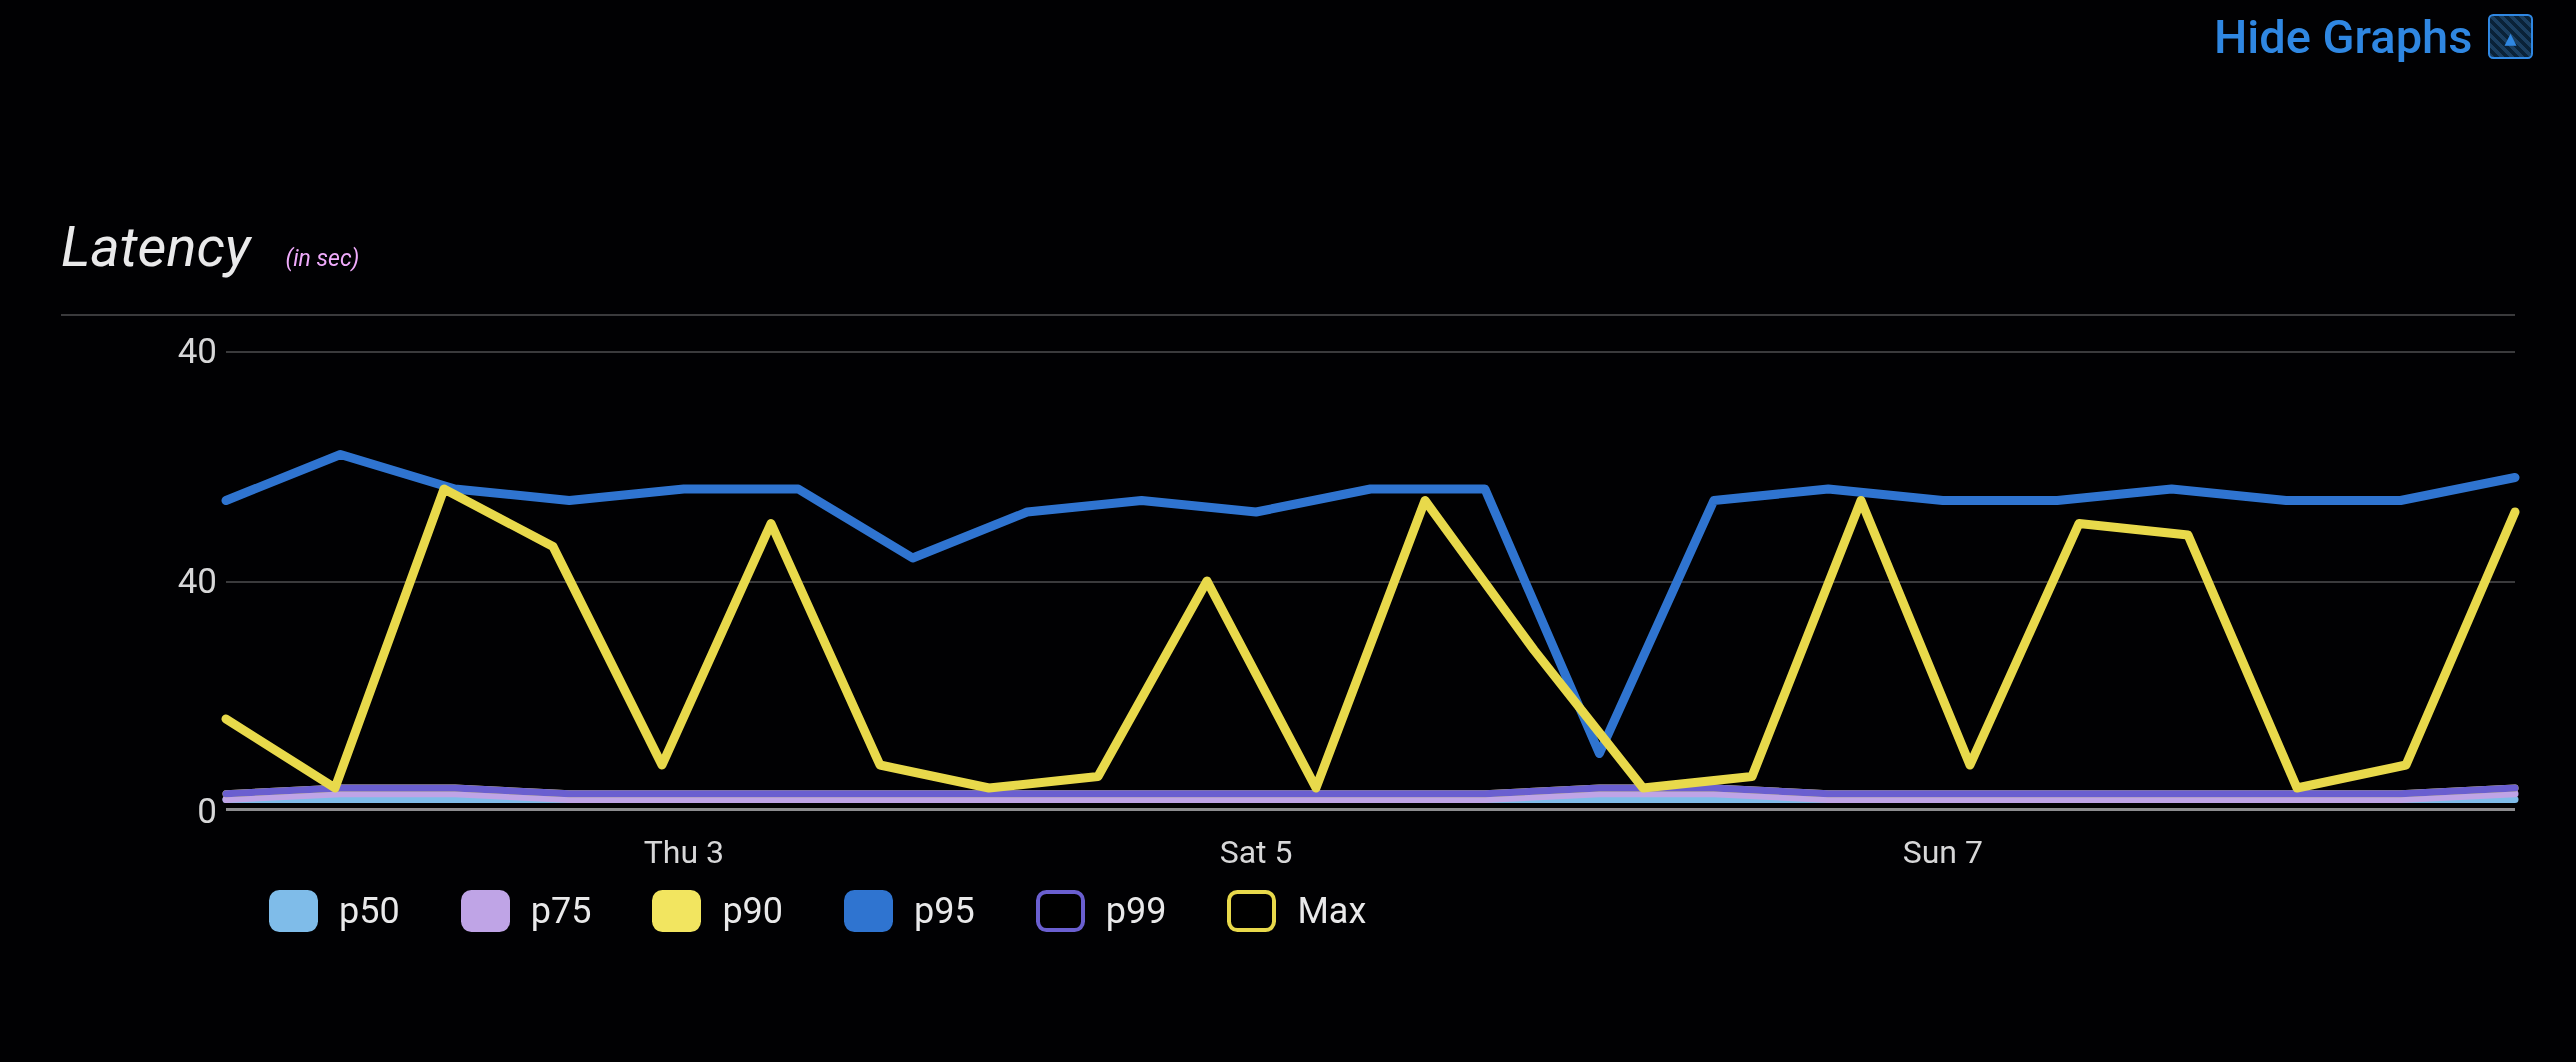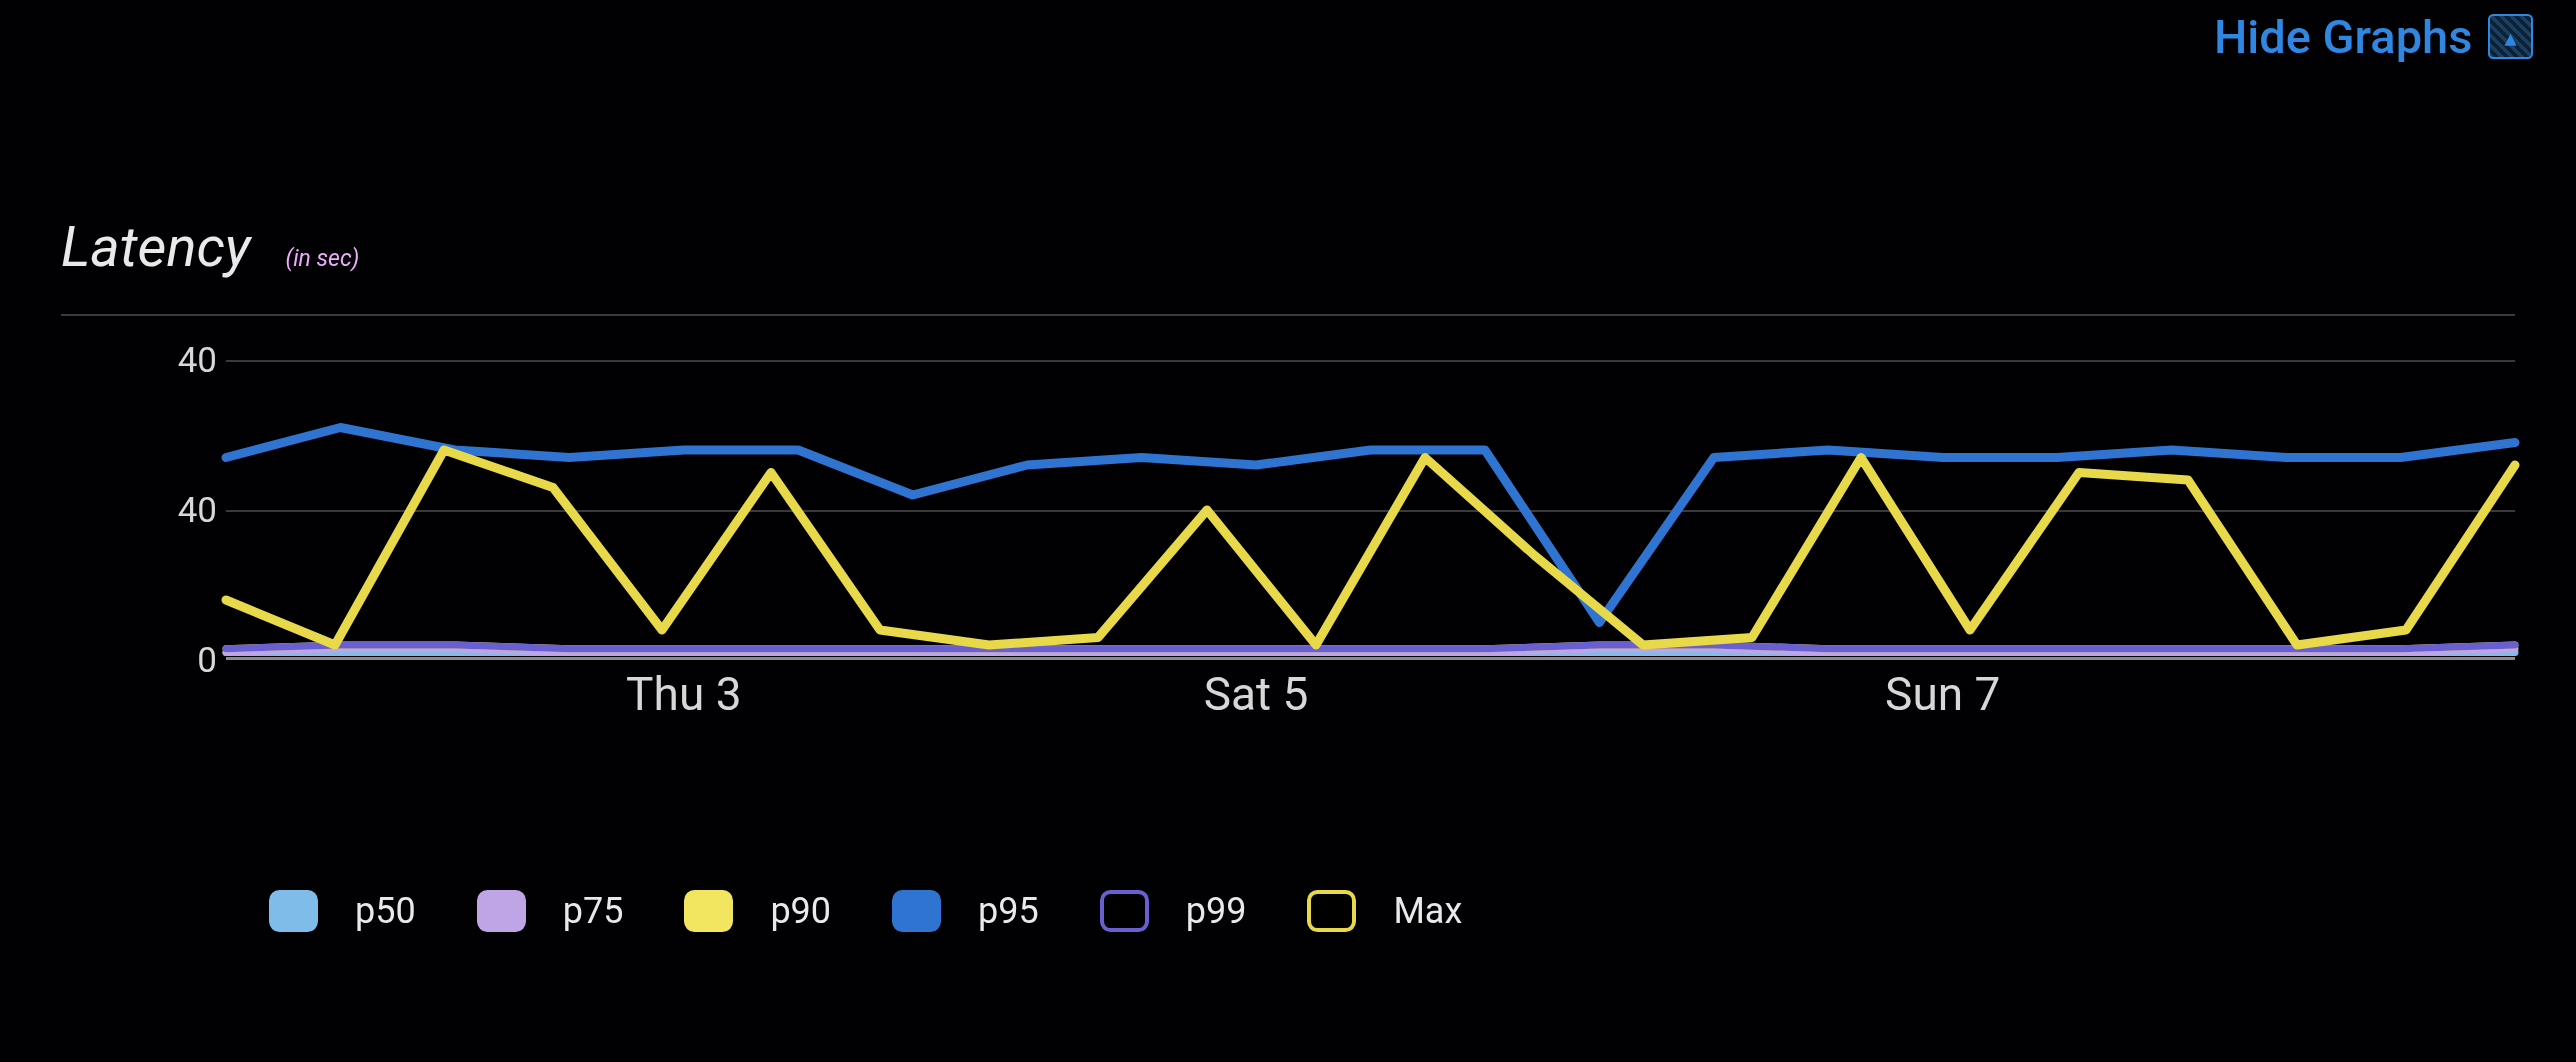--- a/index.html
+++ b/index.html
@@ -59,22 +59,22 @@
     top: 314px;
     height: 1.7px;
     background: #3a3a3c;
   }
 
   
   .chart {
     position: absolute;
     left: 122px;
     right: 61px;
-    top: 360px;
-    height: 300px;
+    top: 351px;
+    height: 460px;
   }
 
   .plot-area {
     position: absolute;
     left: 104px;
     right: 0;
     top: 0;
     bottom: 0;
   }
   .gridline {
@@ -95,23 +95,23 @@
     right: calc(100% - 95px);
     transform: translateY(-50%);
     color: #d7d7d8;
     font-size: 35px;
     text-align: right;
     width: 78px;
   }
   .xlabel {
     position: absolute;
     top: 100%;
-    margin-top: 7px;
+    margin-top: 22px;
     color: #d7d7d8;
-    font-size: 46px;
+    font-size: 32px;
     transform: translateX(-50%);
     white-space: nowrap;
   }
 
   svg.lines {
     position: absolute;
     inset: 0;
     width: 100%;
     height: 100%;
     overflow: visible;
@@ -122,21 +122,21 @@
     position: absolute;
     left: 269px;
     top: 890px;
     display: flex;
     gap: 61px;
     align-items: center;
   }
   .legend-item {
     display: flex;
     align-items: center;
-    gap: 37px;
+    gap: 21px;
   }
   .legend-item .swatch {
     width: 49px;
     height: 42px;
     border-radius: 10.4px;
   }
   .legend-item .lbl {
     color: #e9e9ea;
     font-size: 36px;
   }

